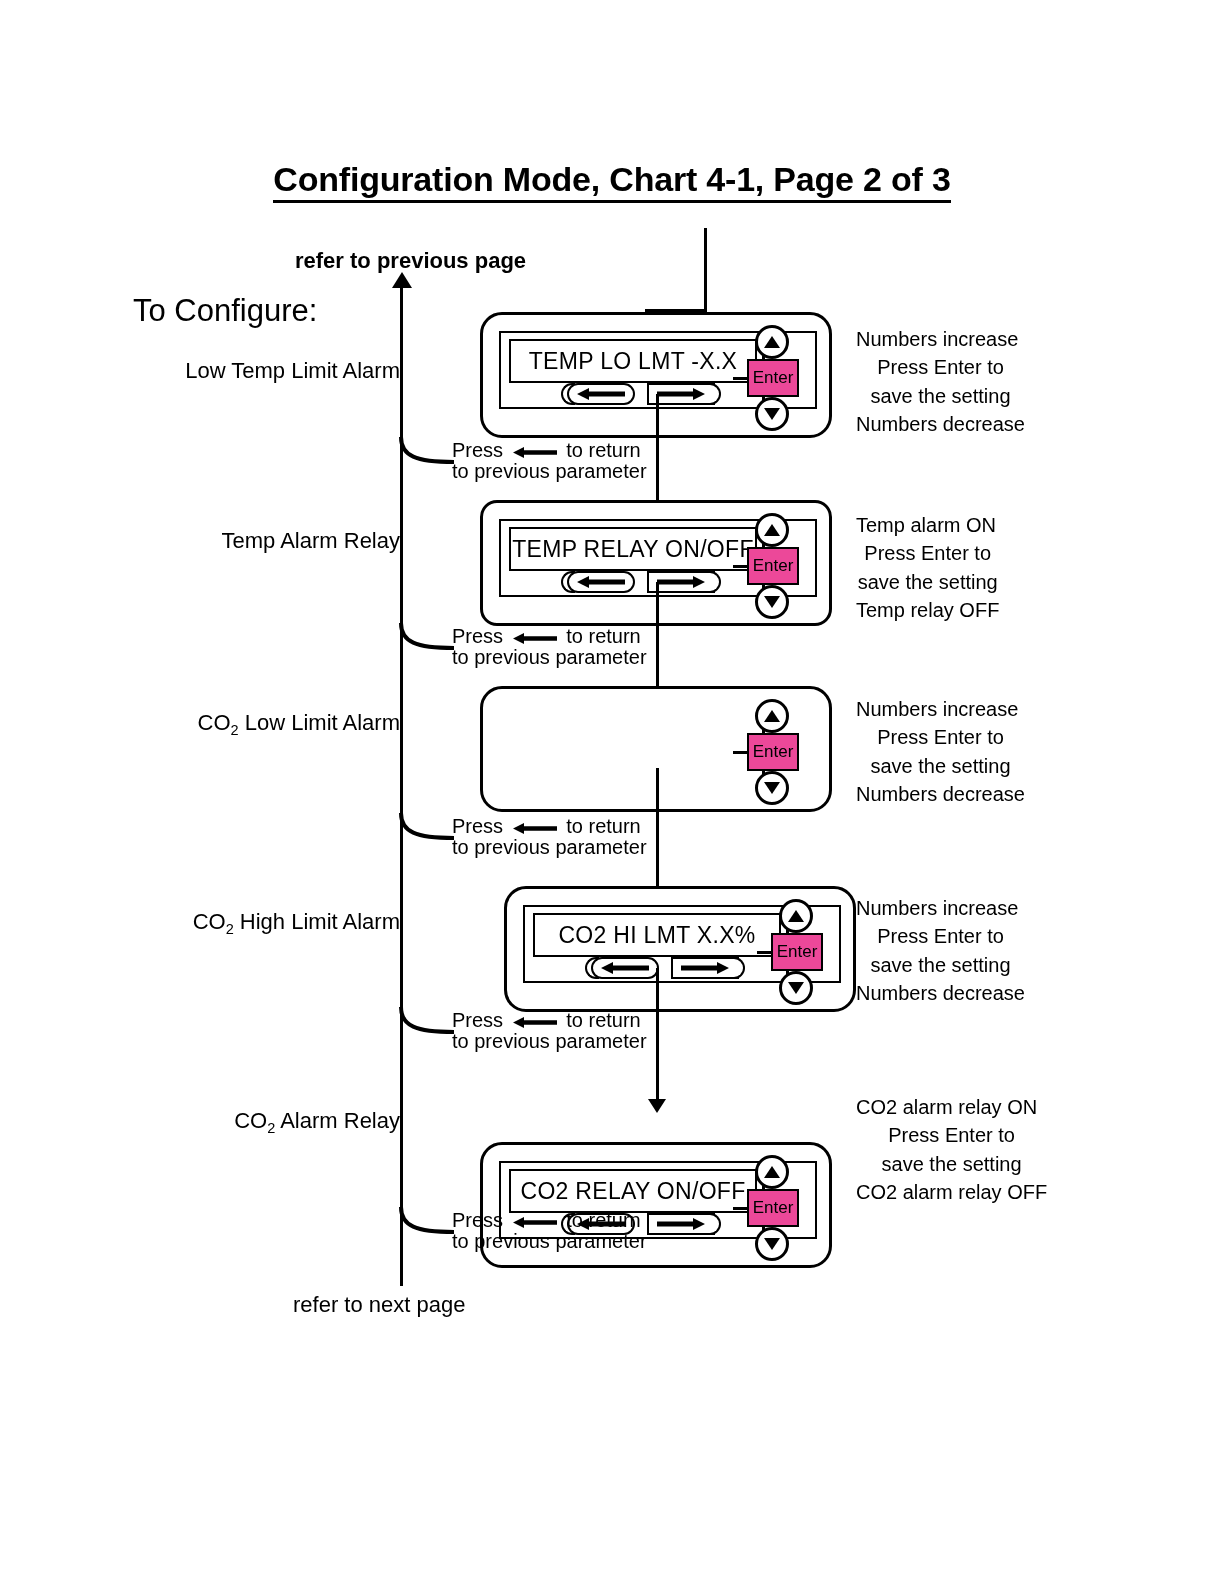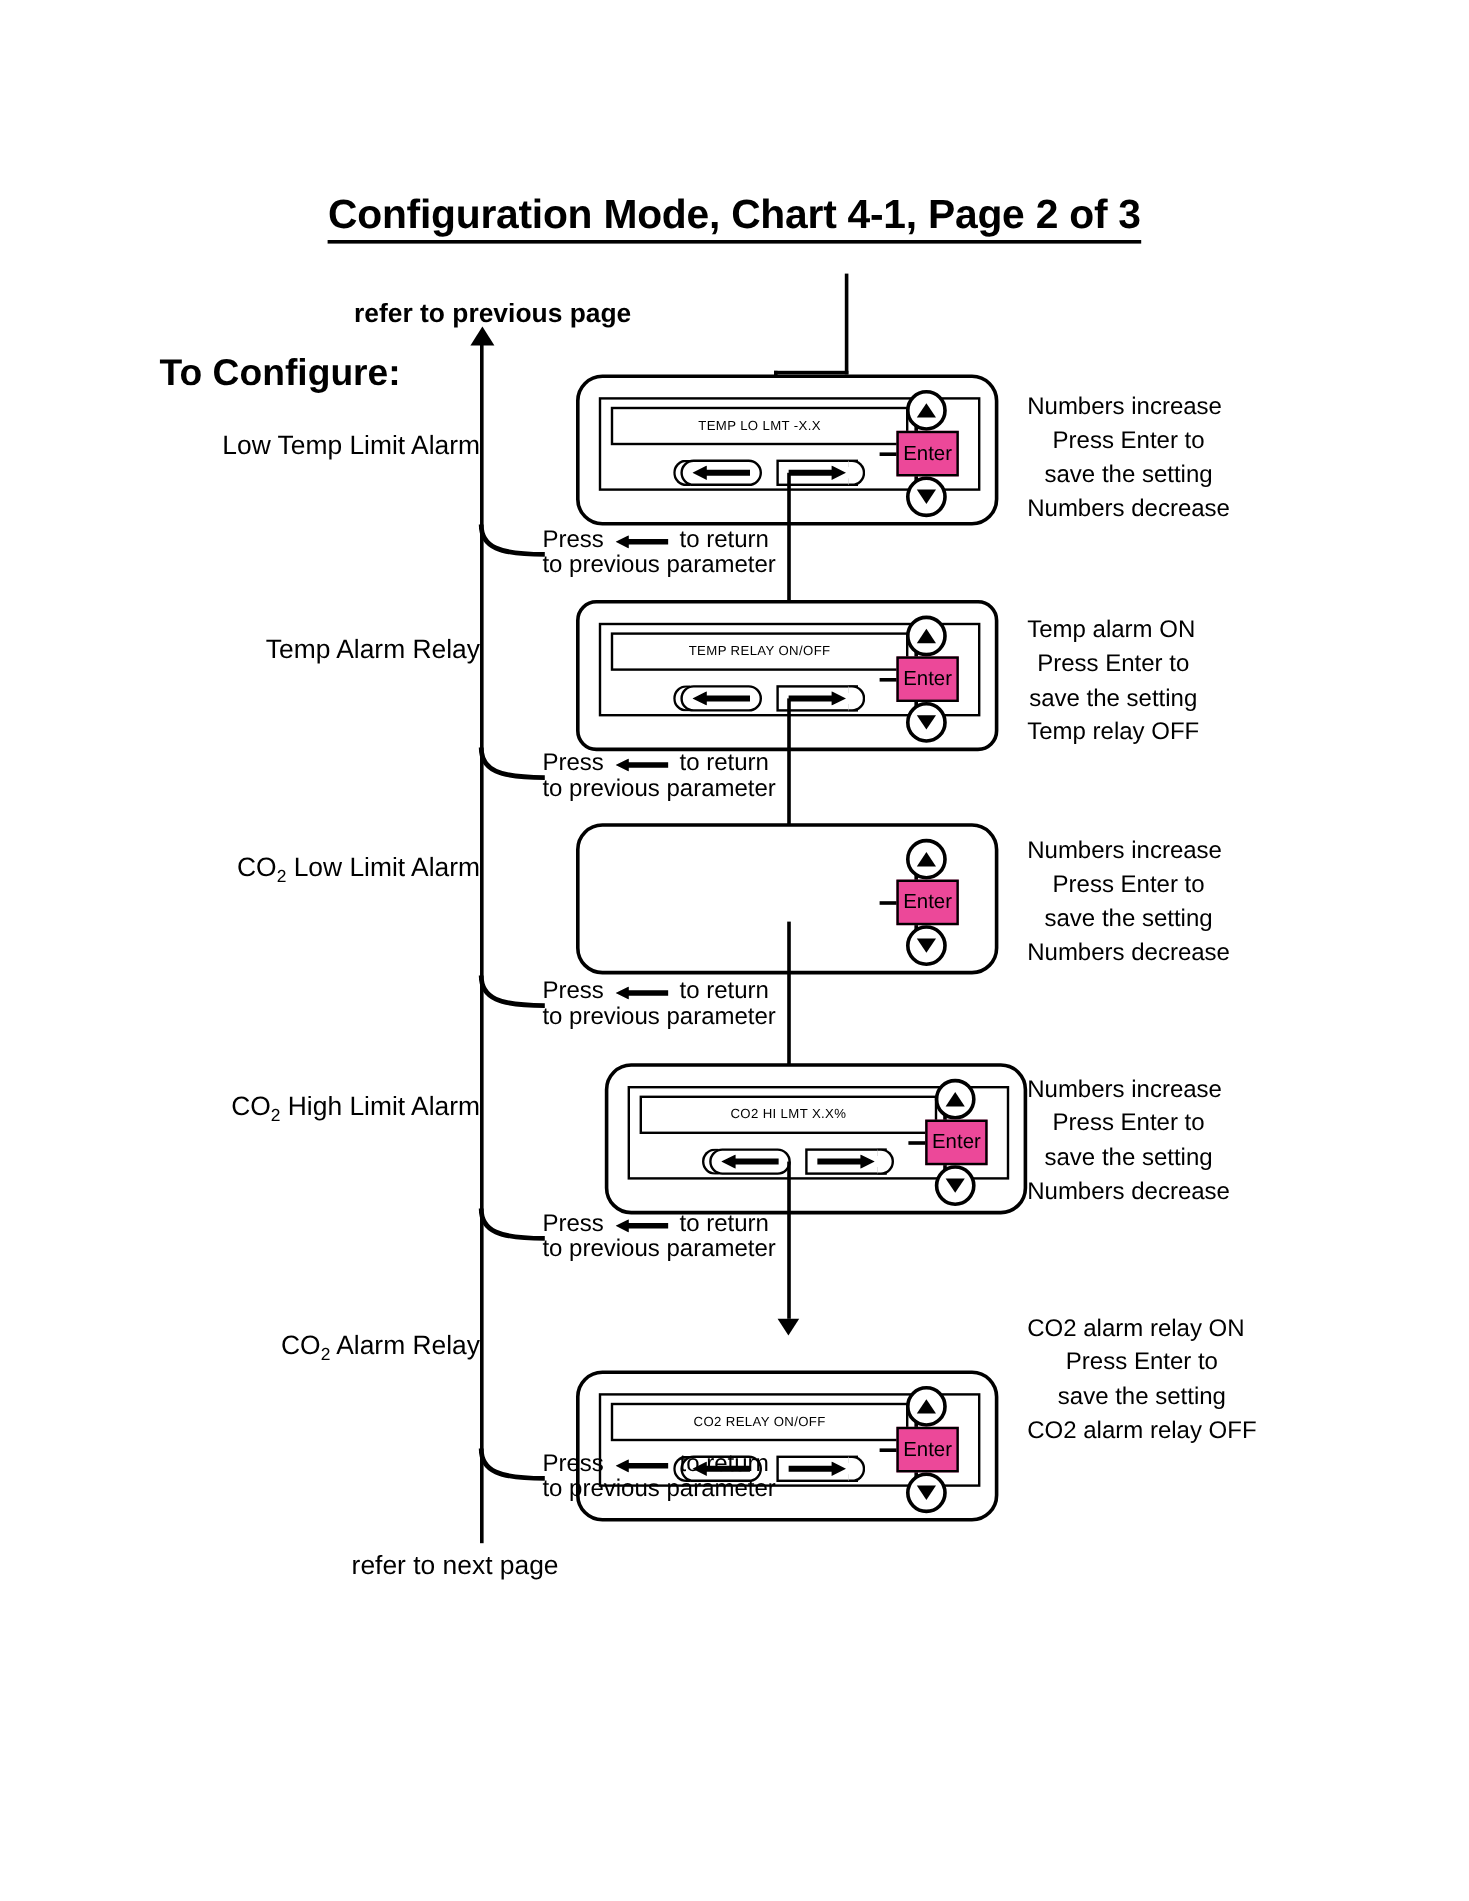--- a/index.html
+++ b/index.html
@@ -11,40 +11,40 @@
   .abs{position:absolute;}
 
   
   #title{
     left:0;top:160px;width:1224px;text-align:center;
     font-size:34px;font-weight:bold;letter-spacing:-0.2px;
   }
   #title span{border-bottom:3px solid #000;padding-bottom:2px;}
 
   
-  #to-configure{left:133px;top:293px;font-size:31px;font-weight:bold;}
+  #to-configure{left:133px;top:293px;font-size:31px;font-weight:normal;}
   #refer-prev{left:295px;top:248px;font-size:22px;font-weight:bold;}
   #refer-next{left:293px;top:1292px;font-size:22px;}
 
   .row-label{font-size:22px;text-align:right;width:270px;}
 
   
   .panel{
     width:352px;height:126px;border:3px solid #000;border-radius:22px;
     background:#fff;box-sizing:border-box;
   }
   .screen-box{
     position:absolute;left:16px;top:16px;width:318px;height:78px;
     border:2px solid #000;box-sizing:border-box;background:#fff;
   }
   .lcd{
-    position:absolute;left:8px;top:6px;width:248px;height:32px;
+    position:absolute;left:8px;top:6px;width:248px;height:44px;
     border:2px solid #000;box-sizing:border-box;background:#fff;
     display:flex;align-items:center;justify-content:center;
-    font-size:11px;letter-spacing:0.3px;white-space:nowrap;
+    font-size:23px;letter-spacing:0.3px;white-space:nowrap;
   }
   .btn-arrow{
     position:absolute;width:68px;height:22px;border:2px solid #000;
     box-sizing:border-box;background:#fff;
     display:flex;align-items:center;justify-content:center;
   }
   .btn-left{left:66px;top:50px;border-radius:11px;}
   .btn-right{left:146px;top:50px;border-radius:0;}
   .btn-right::after,.btn-left::after{content:"";}
   .cap-left{position:absolute;left:60px;top:50px;width:14px;height:22px;

